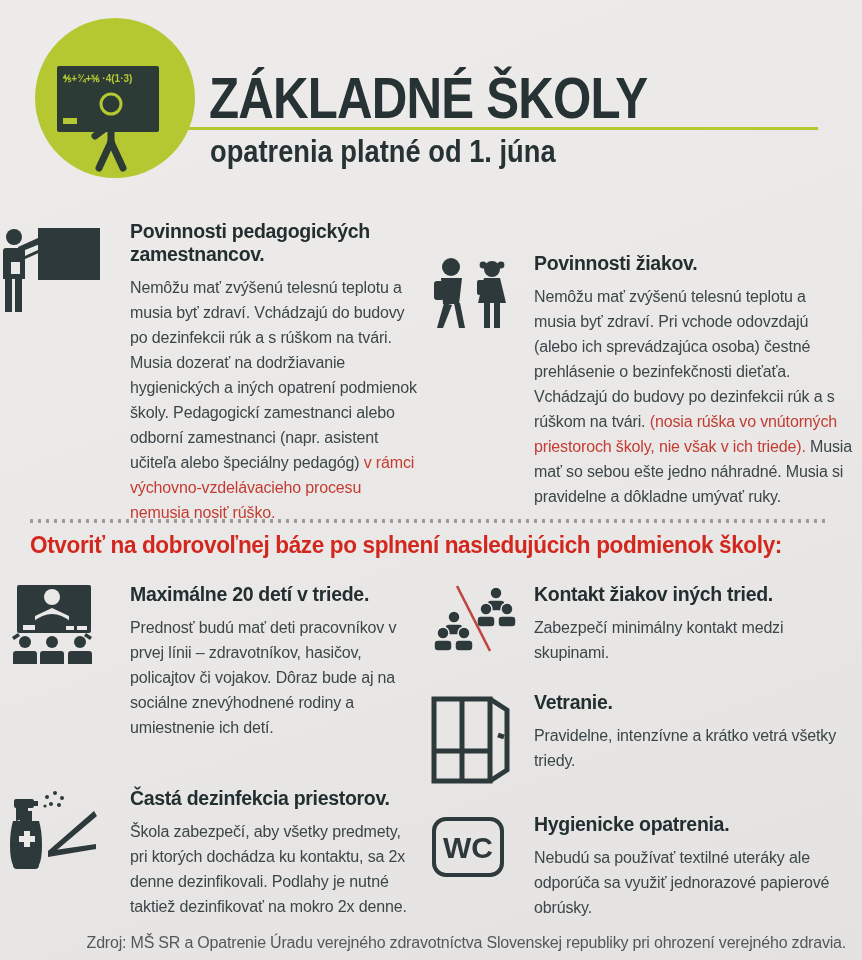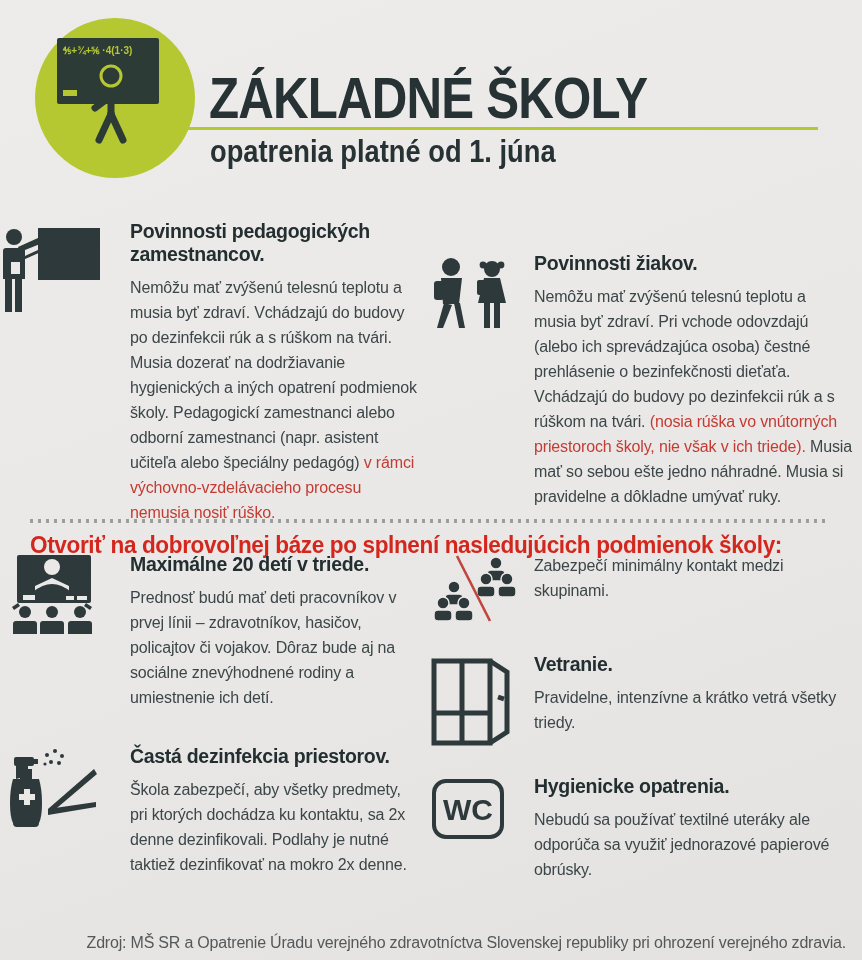--- a/index.html
+++ b/index.html
@@ -10,21 +10,21 @@
     --redhead:#d3271e;
     --lime:#b5c832;
   }
   *{box-sizing:border-box;}
   body{margin:0;background:#cfcfcd;font-family:"Liberation Sans",sans-serif;}
   .page{position:relative;width:862px;height:960px;margin:0 auto;overflow:hidden;
         background:linear-gradient(160deg,#edecea 0%,#e9e8e6 55%,#e3e2e0 100%);color:var(--dark);}
 
   
   .logo-circle{position:absolute;left:35px;top:18px;width:160px;height:160px;border-radius:50%;
-               background:var(--lime);display:flex;align-items:flex-start;justify-content:center;}
+               background:var(--lime);display:flex;align-items:flex-end;justify-content:center;}
   .page-title{position:absolute;left:209px;top:64px;font-size:58px;font-weight:bold;
               letter-spacing:-1px;transform:scaleX(.85);transform-origin:left top;white-space:nowrap;
               color:#273234;}
   .title-rule{position:absolute;left:186px;top:127px;width:632px;height:3px;background:var(--lime);}
   .page-subtitle{position:absolute;left:210px;top:134px;font-size:31px;font-weight:bold;
                  transform:scaleX(.88);transform-origin:left top;white-space:nowrap;color:#273234;}
 
   
   .duties{position:absolute;top:220px;left:0;width:862px;display:flex;}
   .duty{display:flex;}
@@ -40,21 +40,21 @@
   .red{color:var(--red);text-align:right;}
 
   
   .dotted-divider{position:absolute;top:519px;left:30px;width:800px;height:4px;
      background:repeating-linear-gradient(90deg,#9d9d9b 0 3px,transparent 3px 8px);}
   .cond-heading{position:absolute;top:531px;left:30px;font-size:24px;font-weight:bold;
      color:var(--redhead);letter-spacing:-.4px;transform:scaleX(.94);transform-origin:left top;
      white-space:nowrap;}
 
   
-  .conditions{position:absolute;top:553px;left:0;width:862px;display:flex;align-items:flex-start;}
+  .conditions{position:absolute;top:583px;left:0;width:862px;display:flex;align-items:flex-start;}
   .cond-col{display:flex;flex-direction:column;}
   .cond-col.left{width:430px;}
   .cond-col.right{width:432px;}
   .cond{display:flex;margin-bottom:26px;}
   .cond-col.left .icon-box{width:130px;padding-top:2px;}
   .cond-col.right .icon-box{width:104px;padding-top:2px;}
 
   
   .source-note{position:absolute;top:934px;right:16px;font-size:16px;color:#55585a;
                letter-spacing:-.2px;}
@@ -161,21 +161,21 @@
               <path d="M92 52 l-6 -4 l-2 3 l6 4 z"></path>
             </g>
           </svg>
         </div>
         <div class="txt">
           <h3 class="sec-title">Maximálne 20 detí v triede.</h3>
           <p class="sec-body">Prednosť budú mať deti pracovníkov v prvej línii – zdravotníkov, hasičov, policajtov či vojakov. Dôraz bude aj na sociálne znevýhodnené rodiny a umiestnenie ich detí.</p>
         </div>
       </div>
 
-      <div class="cond" style="margin-top:9px">
+      <div class="cond" style="margin-top:21px">
         <div class="icon-box">
           <svg width="100" height="90" viewBox="0 0 100 90">
             <g fill="#2d393b">
               <rect x="14" y="10" width="20" height="9" rx="2"></rect>
               <rect x="32" y="12" width="6" height="5"></rect>
               <path d="M16 19 h12 v10 l-12 3 z"></path>
               <rect x="20" y="22" width="12" height="10"></rect>
               <path d="M13 32 h26 q3 10 3 24 q0 14 -3 20 q0 4 -4 4 h-18 q-4 0 -4 -4 q-3 -6 -3 -20 q0 -14 3 -24 z"></path>
               <circle cx="47" cy="8" r="2"></circle>
                 <circle cx="55" cy="4" r="2"></circle>
@@ -213,20 +213,21 @@
                 <rect x="15" y="39" width="18" height="11" rx="4"></rect>
               <circle cx="13" cy="48" r="6"></circle>
                 <rect x="4" y="55" width="18" height="11" rx="4"></rect>
               <circle cx="34" cy="48" r="6"></circle>
                 <rect x="25" y="55" width="18" height="11" rx="4"></rect>
             </g>
             <line x1="27" y1="1" x2="60" y2="66" stroke="#c0463e" stroke-width="2.6"></line>
           </svg>
         </div>
         <div class="txt">
+          <h3 class="sec-title">Kontakt žiakov iných tried.</h3>
           <p class="sec-body">Zabezpečí minimálny kontakt medzi skupinami.</p>
         </div>
       </div>
 
       <div class="cond">
         <div class="icon-box">
           <svg width="80" height="94" viewBox="0 0 80 94">
             <g class="stroke" stroke-width="5">
               <rect x="4" y="6" width="56" height="82"></rect>
               <line x1="32" y1="6" x2="32" y2="88"></line>

